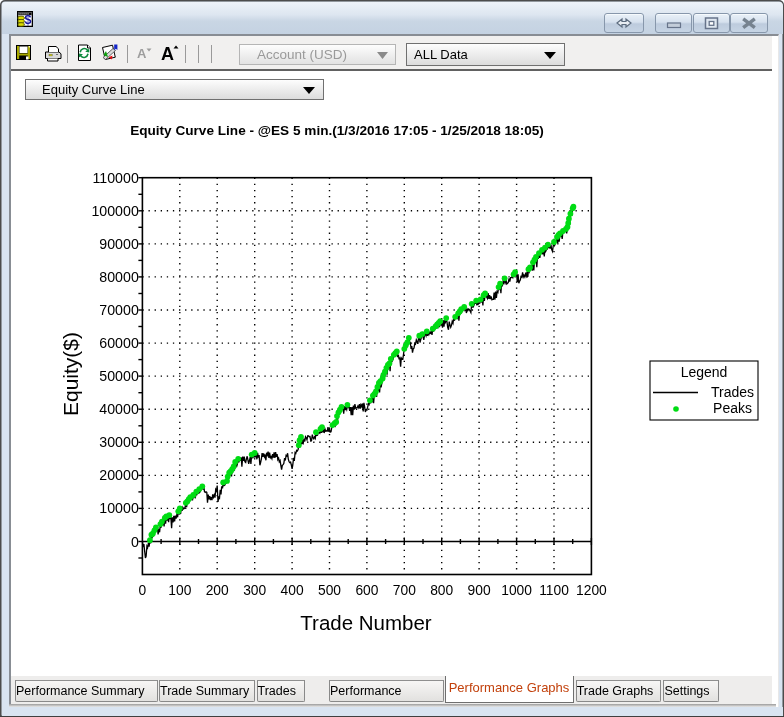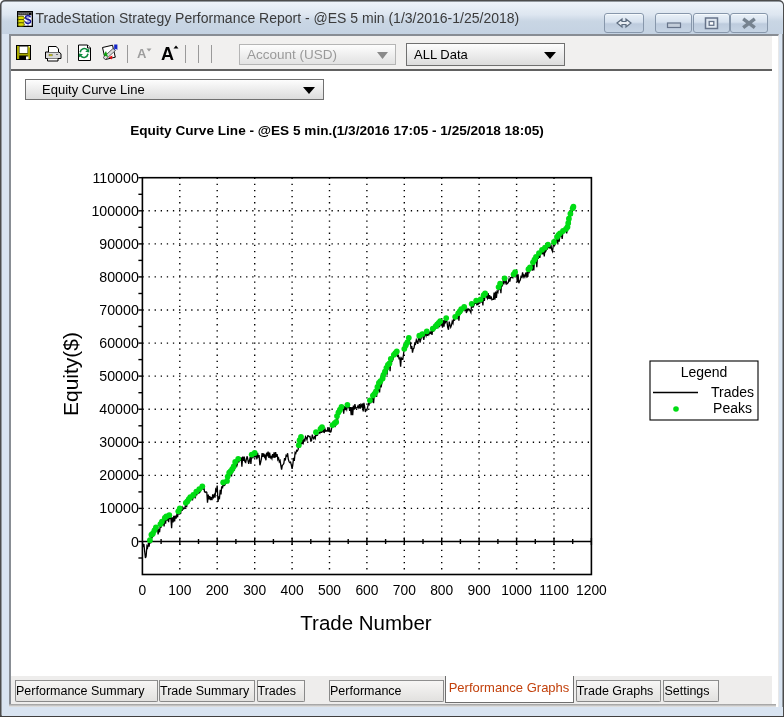--- a/index.html
+++ b/index.html
@@ -17,21 +17,21 @@
   background:linear-gradient(#eaf1f8 0%,#d6e1ee 45%,#bdcbdd 55%,#c6d4e4 100%);
   box-shadow:inset 0 1px 0 #f6fafd;}
 #client{position:absolute;left:9px;top:33.5px;width:766.5px;height:671.5px;
   background:#fff;border-left:2px solid #888d94;border-top:2px solid #888d94;
   border-right:1px solid #e8e8e8;}
 #toolbar{position:absolute;left:11px;top:35.5px;width:761px;height:33px;
   background:#f1f0ef;border-bottom:2px solid #616161;}
 .tsep{position:absolute;top:9px;height:18px;width:1.4px;background:#9a9a9a;}
 #combo1{position:absolute;left:228px;top:8px;width:157px;height:21px;border:1px solid #b5b5b5;
   background:linear-gradient(#fdfdfd,#e2e2e2);color:#9a9a9a;font-size:13.5px;line-height:20px;
-  padding-left:7px;box-sizing:border-box;}
+  padding-left:17px;box-sizing:border-box;}
 #combo2{position:absolute;left:395px;top:7px;width:159px;height:23px;border:1px solid #707070;
   background:linear-gradient(#fdfdfd,#dcdcdc);color:#000;font-size:13px;line-height:21px;
   padding-left:7px;box-sizing:border-box;}
 #combo3{position:absolute;left:25px;top:79px;width:299px;height:21px;border:1px solid #707070;
   background:linear-gradient(#fdfdfd,#dcdcdc);color:#000;font-size:13px;line-height:19px;
   padding-left:16px;box-sizing:border-box;}
 #charttitle{position:absolute;left:0;top:123px;width:674px;text-align:center;
   font-size:13.6px;font-weight:bold;color:#000;white-space:nowrap;}
 #tabstrip{position:absolute;left:11px;top:676px;width:761px;height:28px;background:#eeedec;}
 .tab{position:absolute;top:4px;height:22px;border:1px solid #898989;border-top:1px solid #8f8f8f;
@@ -60,21 +60,20 @@
         <rect x="8.6" y="2.2" width="0.9" height="1.3"></rect>
         <rect x="10.6" y="2.2" width="0.9" height="1.3"></rect>
       </g>
     <g fill="#dddd00" stroke="#4a4a00" stroke-width="0.9">
       <path d="M1 6.1 a3.1 1.0 0 0 1 6.2 0 v1.9 a3.1 1.0 0 0 1 -6.2 0 z"></path>
       <path d="M1 9.4 a3.1 1.0 0 0 1 6.2 0 v1.9 a3.1 1.0 0 0 1 -6.2 0 z"></path>
       <path d="M1 12.7 a3.1 1.0 0 0 1 6.2 0 v1.6 a3.1 1.0 0 0 1 -6.2 0 z"></path>
     </g>
     <text x="7.6" y="13.2" font-size="12.5" font-weight="bold" fill="#15159e" font-family="Liberation Sans">$</text>
   </svg>
-  <div id="titletext">TradeStation Strategy Performance Report - @ES 5 min (1/3/2016-1/25/2018)</div>
   <div class="capbtn" style="left:602px;width:38px;">
     <svg width="38" height="18" viewBox="0 0 38 18">
         <path d="M12 9 l5-4 v2.5 h4 v-2.5 l5 4 -5 4 v-2.5 h-4 v2.5 z" fill="#e8edf3" stroke="#5c6b7e" stroke-width="1.2"></path>
       </svg>
   </div>
   <div class="capbtn" style="left:653px;width:35px;">
     <svg width="35" height="18" viewBox="0 0 35 18">
         <rect x="11.5" y="9" width="13" height="4.5" fill="#c3cdd9" stroke="#67748a" stroke-width="1.2"></rect>
       </svg>
   </div>

